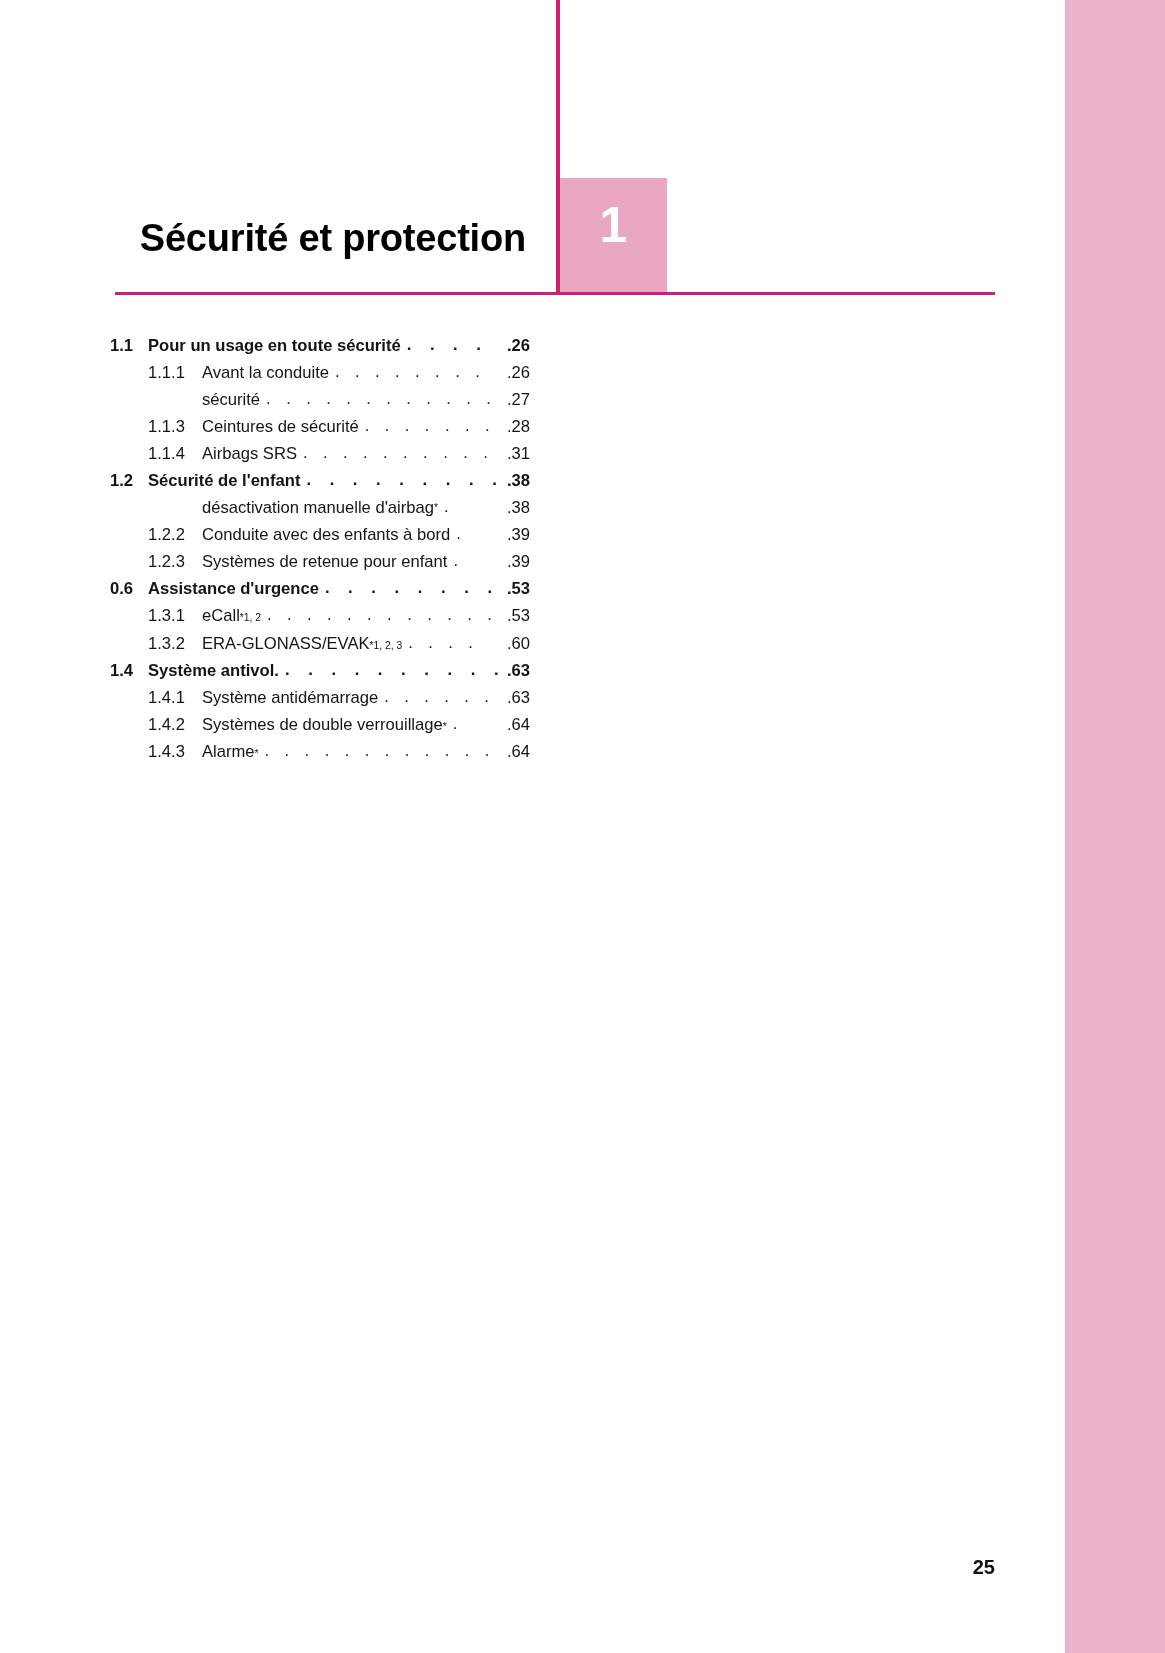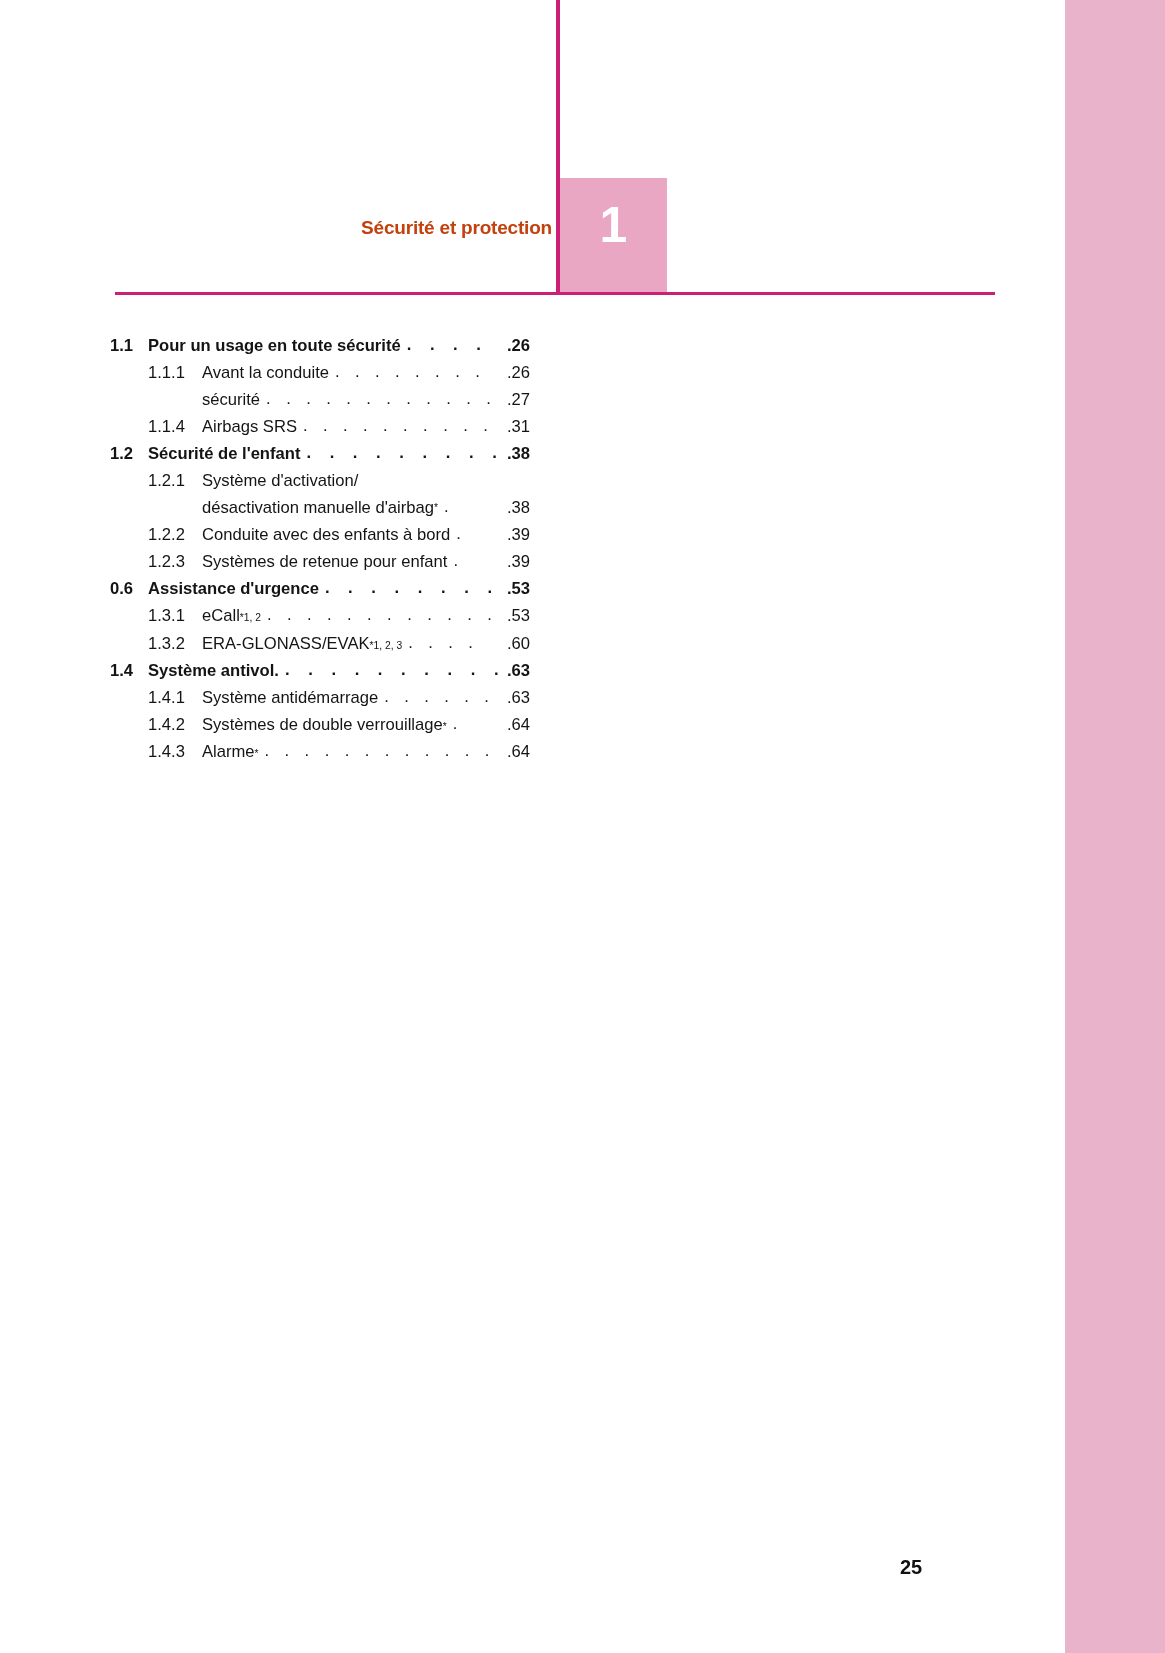--- a/index.html
+++ b/index.html
@@ -66,27 +66,27 @@
     text-align: center;
     color: #ffffff;
     font-size: 50px;
     font-weight: 700;
     letter-spacing: 0px;
     line-height: 1;
   }
 
   .chapter-title {
     position: absolute;
-    left: 127px;
+    left: 101px;
     top: 218px;
     width: 425px;
     text-align: right;
-    font-size: 19px;
+    font-size: 38px;
     font-weight: 700;
-    color: #c2410c;
+    color: #000000;
     letter-spacing: -0.2px;
     line-height: 1.1;
   }
 
   .header-hrule {
     position: absolute;
     left: 115px;
     top: 292px;
     width: 880px;
     height: 3px;
@@ -176,20 +176,21 @@
     line-height: 0;
     font-weight: inherit;
   }
 
   
   .folio {
     position: absolute;
     left: 900px;
     top: 1556px;
     width: 95px;
+    text-align: right;
     font-size: 20px;
     font-weight: 700;
     color: #111111;
   }
 </style>
 </head>
 <body>
 
 <div class="page">
 
@@ -227,39 +228,43 @@
       <div class="toc-entry lvl2">
         <div class="toc-cont">
           <span class="toc-num">1.1.2</span>
           <span class="toc-label">sécurité</span>
           <span class="toc-dots">. . . . . . . . . . . .</span>
           <span class="toc-page">27</span>
         </div>
       </div>
       <div class="toc-entry lvl2">
         <div class="toc-line">
+          <span class="toc-num">1.1.3</span>
+          <span class="toc-label">Ceintures de sécurité</span>
+          <span class="toc-dots">. . . . . . .</span>
+          <span class="toc-page">28</span>
+        </div>
+      </div>
+      <div class="toc-entry lvl2">
+        <div class="toc-line">
           <span class="toc-num">1.1.4</span>
           <span class="toc-label">Airbags SRS</span>
           <span class="toc-dots">. . . . . . . . . . .</span>
           <span class="toc-page">31</span>
         </div>
       </div>
       <div class="toc-entry lvl1">
         <div class="toc-line">
           <span class="toc-num">1.2</span>
           <span class="toc-label">Sécurité de l'enfant</span>
           <span class="toc-dots">. . . . . . . . . .</span>
           <span class="toc-page">38</span>
         </div>
       </div>
       <div class="toc-entry lvl2">
-        <div class="toc-line">
-          <span class="toc-num">1.2.1</span>
-          <span class="toc-label">Système d'activation/</span>
-        </div>
         <div class="toc-cont">
           <span class="toc-num">1.2.1</span>
           <span class="toc-label">désactivation manuelle d'airbag</span>
           <sup class="marker">*</sup>
           <span class="toc-dots">.</span>
           <span class="toc-page">38</span>
         </div>
       </div>
       <div class="toc-entry lvl2">
         <div class="toc-line">

